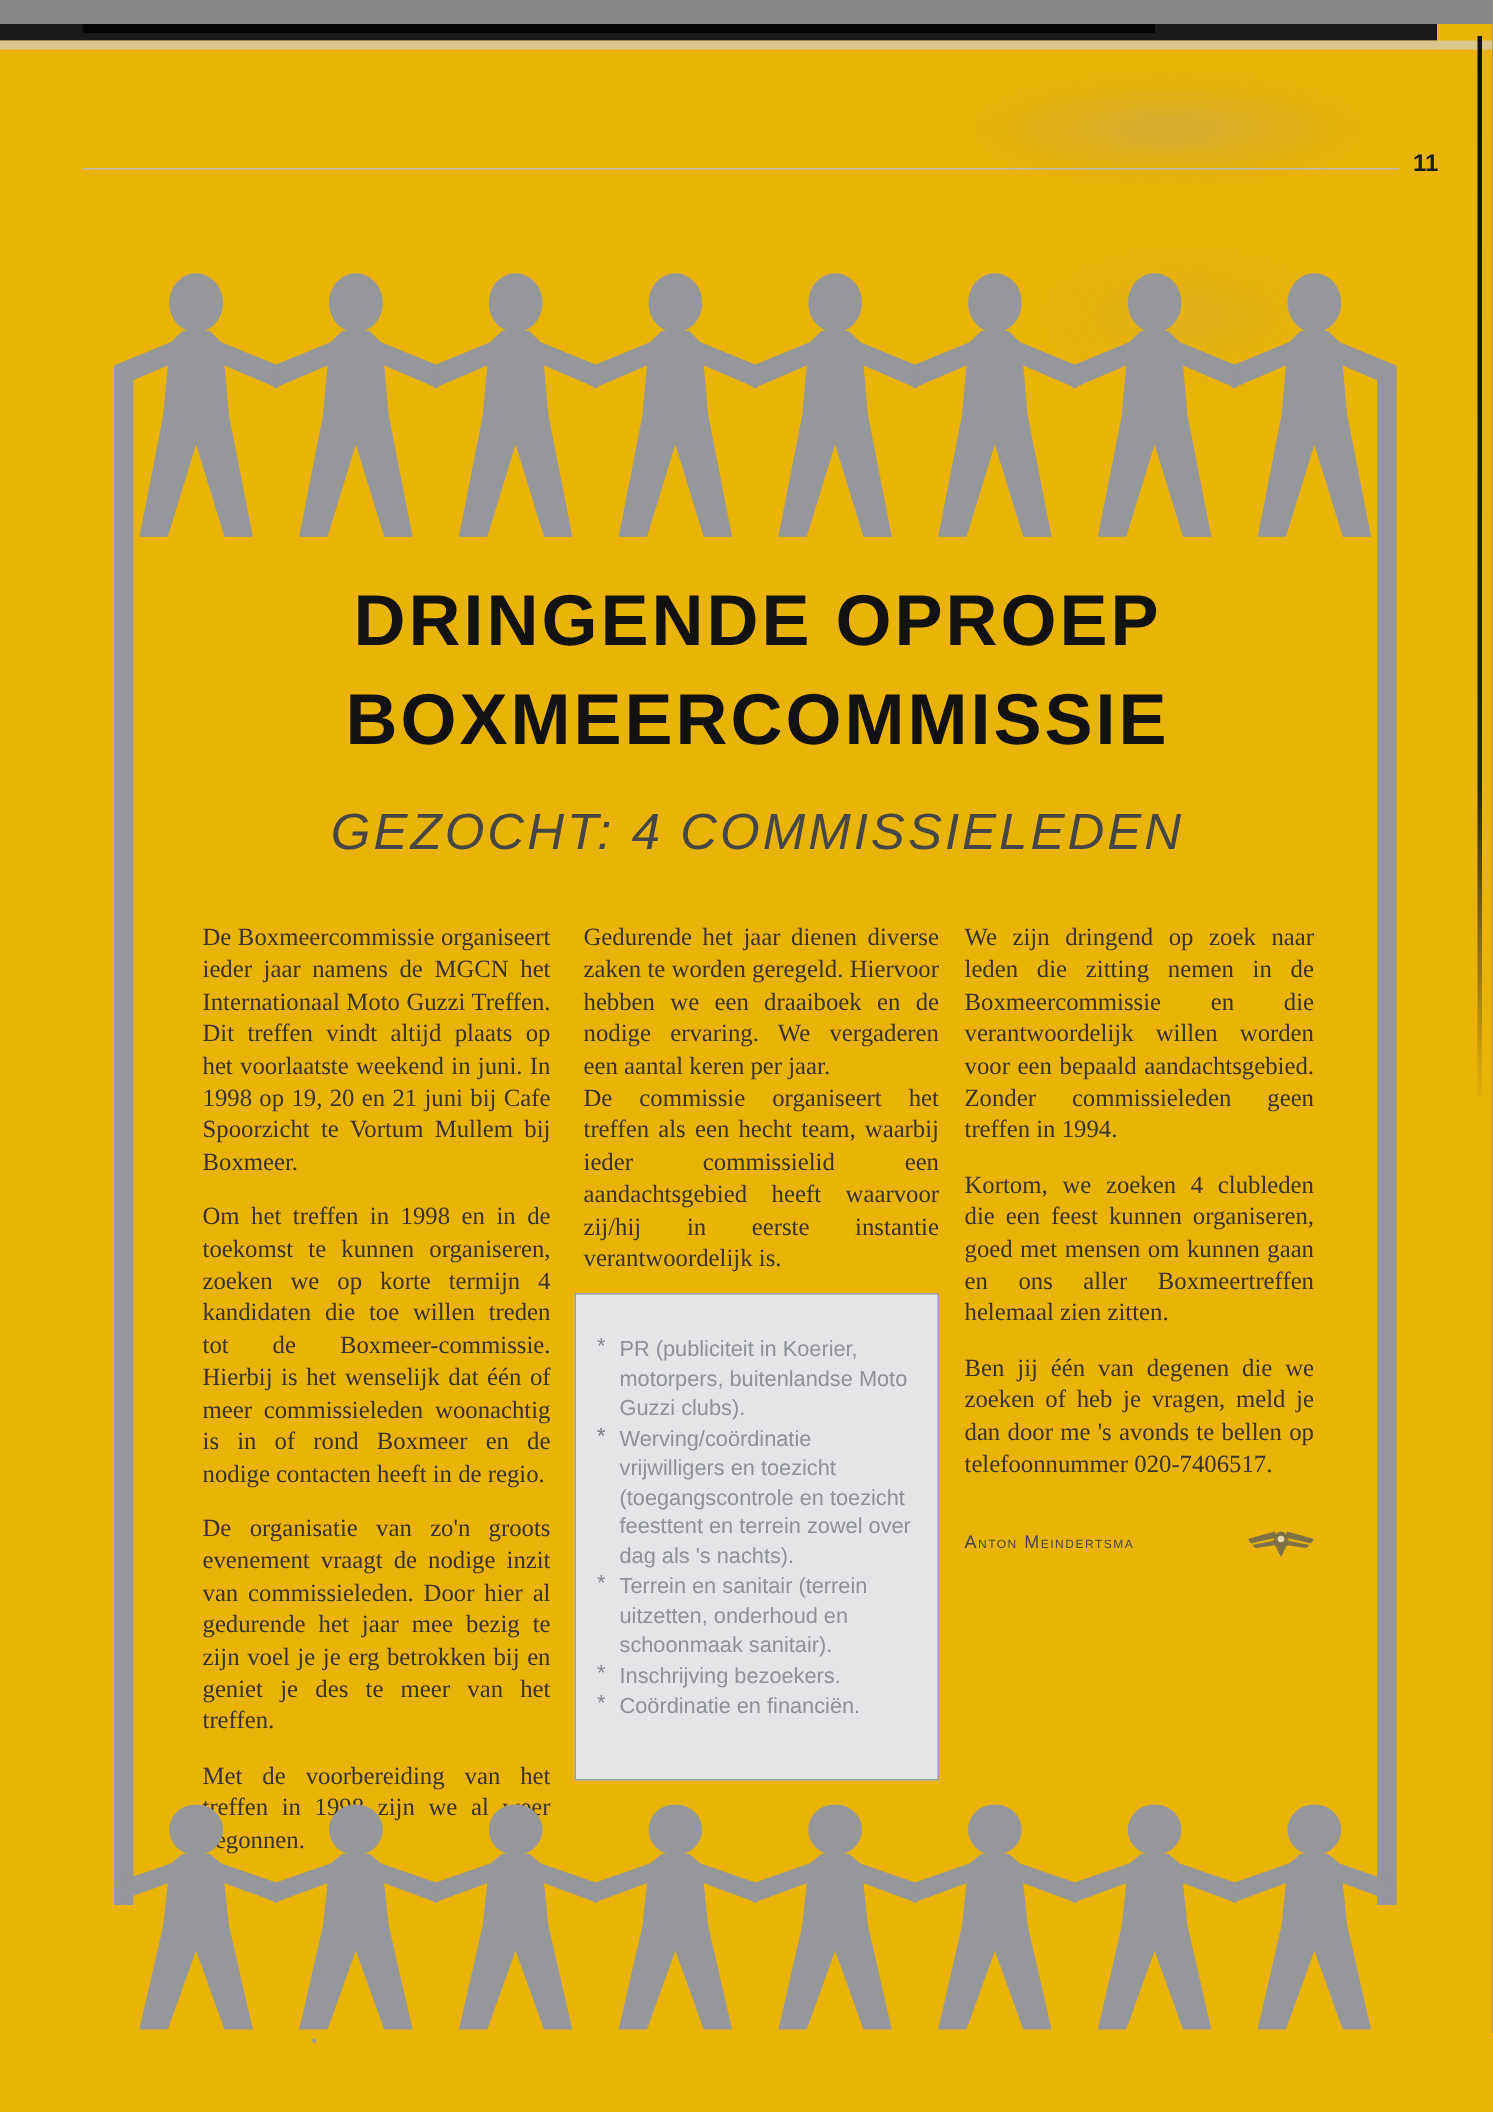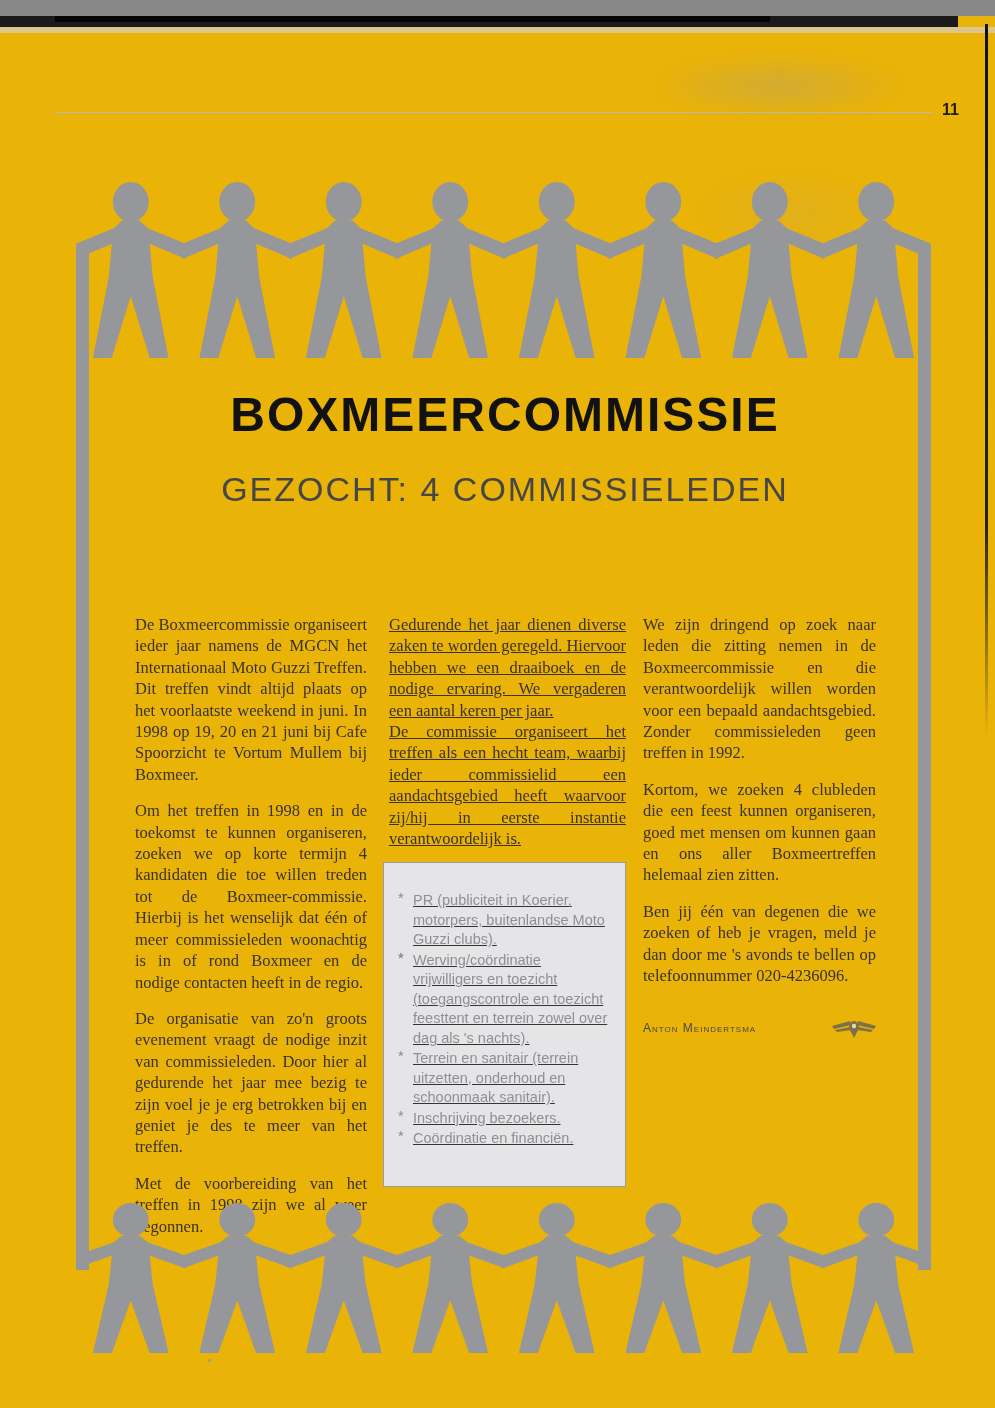--- a/index.html
+++ b/index.html
@@ -35,26 +35,26 @@
   .chain-bottom{top:1186px;height:152px;}
   .chain svg{display:block;width:100%;height:100%;}
   .vbar{position:absolute;top:228px;width:13px;height:1026px;background:#96979a;}
   .vbar-left{left:76px;}
   .vbar-right{left:918px;}
 
   
   .title-wrap{position:absolute;left:115px;top:366px;width:780px;text-align:center;
     font-family:"Liberation Sans",sans-serif;color:#121212;}
   .title-line{font-size:48px;font-weight:800;letter-spacing:2px;line-height:66px;white-space:nowrap;}
-  .subtitle{margin-top:22px;font-size:34px;font-weight:400;letter-spacing:2px;color:#464646;white-space:nowrap;}
+  .subtitle{margin-top:22px;font-size:34px;font-weight:400;letter-spacing:2px;color:#464646;white-space:nowrap;font-style:italic;}
 
   
   .col{position:absolute;top:598px;font-size:16.5px;line-height:21.4px;color:#3a322b;}
   #col1{left:135px;width:232px;}
-  #col2{left:389px;width:237px;text-decoration:underline;}
+  #col2{left:389px;width:237px;}
   #col3{left:643px;width:233px;}
   .para{margin:0 0 15px 0;text-align:justify;}
   #col2 .para{margin:0;}
 
   
   .task-box{
     box-sizing:border-box;
     margin:13px 0 0 -6px;width:243px;
     background:#e5e4e7;border:1px solid #9b9ba2;
     padding:28px 12px 36px 14px;
@@ -104,20 +104,21 @@
         <use href="#person" x="535"></use>
       <use href="#person" x="642"></use>
         <use href="#person" x="749"></use>
     </svg>
   </div>
 
   <div class="vbar vbar-left"></div>
   <div class="vbar vbar-right"></div>
 
   <div class="title-wrap">
+    <div class="title-line">DRINGENDE OPROEP</div>
     <div class="title-line">BOXMEERCOMMISSIE</div>
     <div class="subtitle">GEZOCHT: 4 COMMISSIELEDEN</div>
   </div>
 
   <div class="col" id="col1">
       <p class="para">De Boxmeercommissie organiseert ieder jaar namens de MGCN het Internationaal Moto Guzzi Treffen. Dit treffen vindt altijd plaats op het voorlaatste weekend in juni. In 1998 op 19, 20 en 21 juni bij Cafe Spoorzicht te Vortum Mullem bij Boxmeer.</p>
       <p class="para">Om het treffen in 1998 en in de toekomst te kunnen organiseren, zoeken we op korte termijn 4 kandidaten die toe willen treden tot de Boxmeer-commissie. Hierbij is het wenselijk dat één of meer commissieleden woonachtig is in of rond Boxmeer en de nodige contacten heeft in de regio.</p>
       <p class="para">De organisatie van zo'n groots evenement vraagt de nodige inzit van commissieleden. Door hier al gedurende het jaar mee bezig te zijn voel je je erg betrokken bij en geniet je des te meer van het treffen.</p>
       <p class="para">Met de voorbereiding van het treffen in 1998 zijn we al weer begonnen.</p>
     </div>
@@ -132,23 +133,23 @@
         <div class="box-item"><span class="bullet">*</span></div>
         <div class="box-item"><span class="bullet">*</span><span>Werving/coördinatie vrijwilligers en toezicht (toegangscontrole en toezicht feesttent en terrein zowel over dag als 's nachts).</span></div>
         <div class="box-item"><span class="bullet">*</span><span>Terrein en sanitair (terrein uitzetten, onderhoud en schoonmaak sanitair).</span></div>
         <div class="box-item"><span class="bullet">*</span><span>Inschrijving bezoekers.</span></div>
         <div class="box-item"><span class="bullet">*</span><span>Coördinatie en financiën.</span></div>
       </div>
   </div>
 
   <div class="col" id="col3">
     <div>
-        <p class="para">We zijn dringend op zoek naar leden die zitting nemen in de Boxmeercommissie en die verantwoordelijk willen worden voor een bepaald aandachtsgebied. Zonder commissieleden geen treffen in 1992.</p>
+        <p class="para">We zijn dringend op zoek naar leden die zitting nemen in de Boxmeercommissie en die verantwoordelijk willen worden voor een bepaald aandachtsgebied. Zonder commissieleden geen treffen in 1994.</p>
         <p class="para">Kortom, we zoeken 4 clubleden die een feest kunnen organiseren, goed met mensen om kunnen gaan en ons aller Boxmeertreffen helemaal zien zitten.</p>
-        <p class="para">Ben jij één van degenen die we zoeken of heb je vragen, meld je dan door me 's avonds te bellen op telefoonnummer 020-4236096.</p>
+        <p class="para">Ben jij één van degenen die we zoeken of heb je vragen, meld je dan door me 's avonds te bellen op telefoonnummer 020-7406517.</p>
       </div>
     <div class="signature-row">
       <span class="sig-name">Anton Meindertsma</span>
       <svg class="sig-logo" viewBox="0 0 44 24">
         <g fill="#5a5a5c">
           <polygon points="0,9 18,4 19,8 2,12"></polygon>
           <polygon points="3,13 18,10 19,13 5,15"></polygon>
           <polygon points="44,9 26,4 25,8 42,12"></polygon>
           <polygon points="41,13 26,10 25,13 39,15"></polygon>
           <ellipse cx="22" cy="10" rx="5" ry="6"></ellipse>

